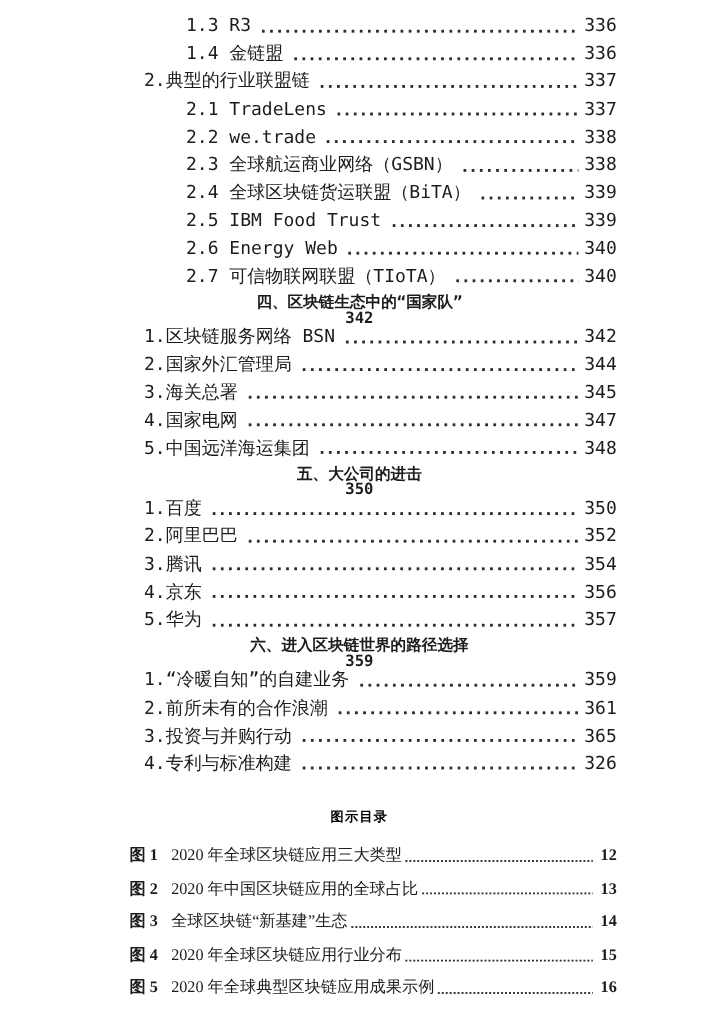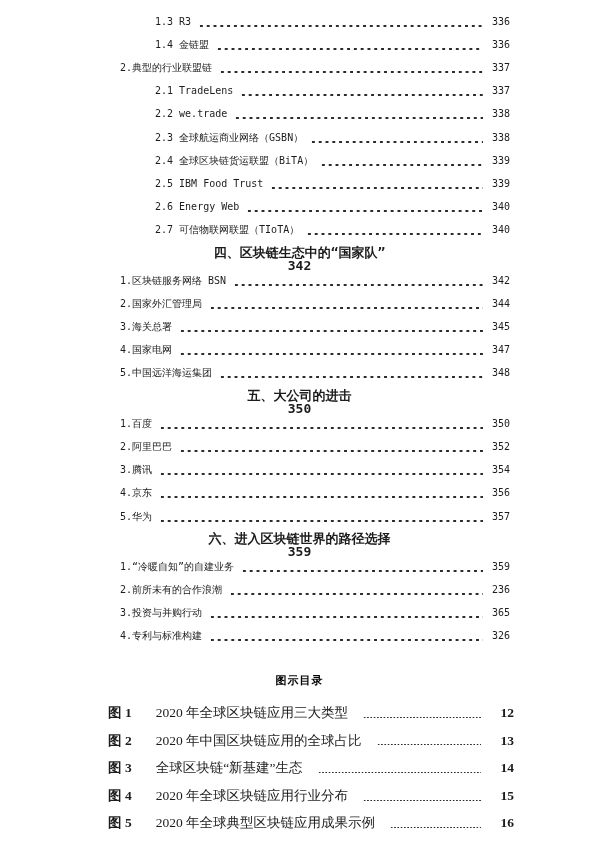--- a/index.html
+++ b/index.html
@@ -15,21 +15,21 @@
     overflow: hidden;
   }
 
   
   .toc { width: 100%; }
   .toc-row {
     display: flex;
     align-items: center;
     height: 23.2px;
     font-family: "DejaVu Sans Mono", monospace;
-    font-size: 10px;
+    font-size: 15px;
     line-height: 1;
     white-space: nowrap;
     cursor: pointer;
   }
   .toc-row.lv1 { font-weight: bold; font-size: 13px; margin-top: 4px; padding-left: 0; flex-direction: column; }
   .toc-row.lv2 { padding-left: 35px; }
   .toc-row.lv3 { padding-left: 70px; }
   .toc-label { flex: 0 0 auto; }
   .dots {
     flex: 1 1 auto;
@@ -56,21 +56,20 @@
   .fig-row {
     display: flex;
     align-items: center;
     height: 27.6px;
     padding-left: 23px;
     font-family: "Liberation Serif", serif;
     font-size: 13.5px;
     line-height: 1;
     white-space: nowrap;
     cursor: pointer;
-    gap: 13px;
   }
   .fig-no { flex: 0 0 auto; font-weight: bold; margin-right: 11px; }
   .fig-title { flex: 0 0 auto; }
   .fig-dots {
     flex: 1 1 auto;
     height: 100%;
     margin: 0 2px 0 2px;
     background-image: radial-gradient(circle, #2b2b2b 0.8px, transparent 1px);
     background-size: 3.3px 3px;
     background-repeat: repeat-x;
@@ -199,21 +198,21 @@
         <span class="toc-page-num">359</span>
       </div>
       <div class="toc-row lv2">
         <span class="toc-label">1.“冷暖自知”的自建业务</span>
         <span class="dots"></span>
         <span class="toc-page-num">359</span>
       </div>
       <div class="toc-row lv2">
         <span class="toc-label">2.前所未有的合作浪潮</span>
         <span class="dots"></span>
-        <span class="toc-page-num">236</span>
+        <span class="toc-page-num">361</span>
       </div>
       <div class="toc-row lv2">
         <span class="toc-label">3.投资与并购行动</span>
         <span class="dots"></span>
         <span class="toc-page-num">365</span>
       </div>
       <div class="toc-row lv2">
         <span class="toc-label">4.专利与标准构建</span>
         <span class="dots"></span>
         <span class="toc-page-num">326</span>

